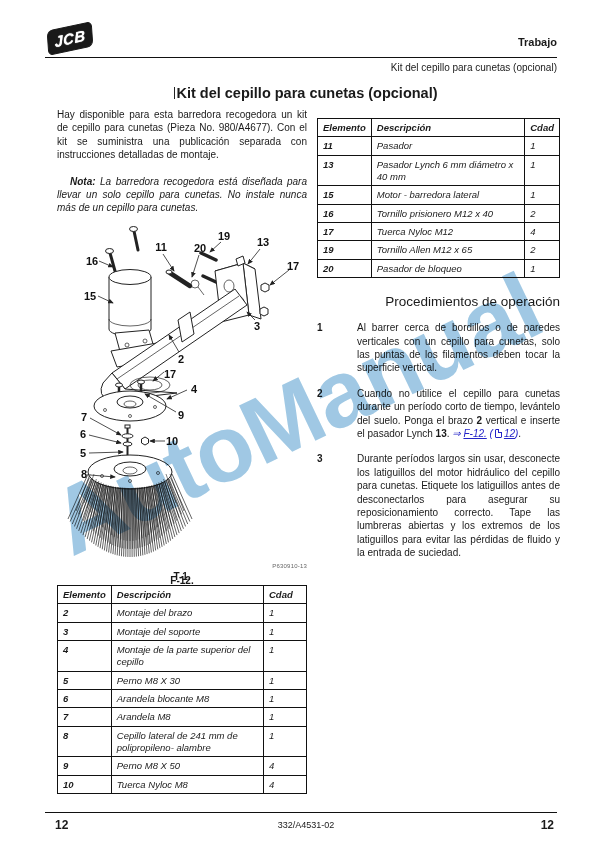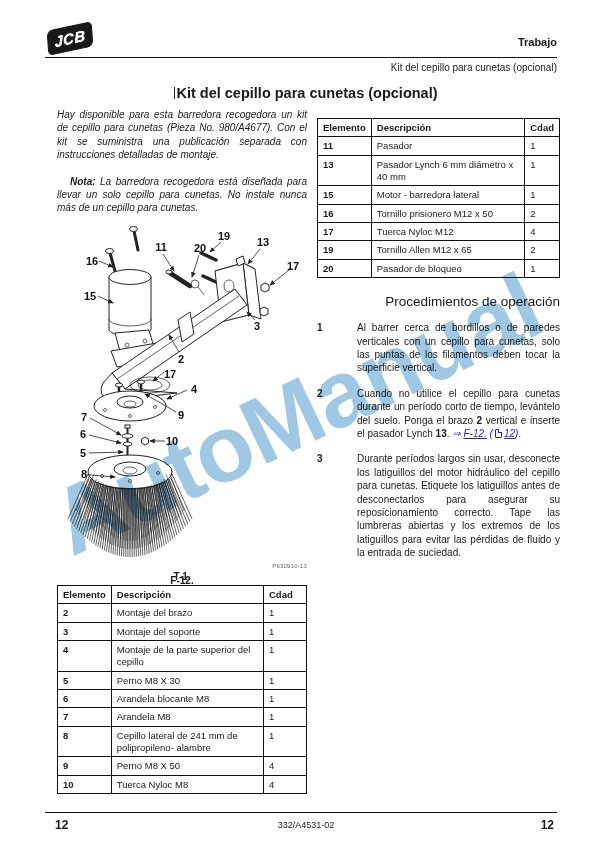--- a/index.html
+++ b/index.html
@@ -23,27 +23,27 @@
   .section-title { position:absolute; right:0; top:12px; font-size:11px; font-weight:bold; }
   .hdr-rule { position:absolute; left:45px; right:55px; top:57px; height:0; border-top:1.6px solid #111; }
   .breadcrumb { position:absolute; right:55px; top:62px; font-size:10px; }
   .h1row { position:absolute; left:0; right:0; top:84px; text-align:center; }
   .h1row h1 { display:inline; font-size:14.5px; font-weight:bold; }
   .cursor-bar { display:inline-block; width:1px; height:12px; background:#222; margin-right:1px; vertical-align:-1px; }
 
   
   .col-left  { position:absolute; left:57px;  top:108px; width:250px; }
   .col-right { position:absolute; left:317px; top:118px; width:243px; }
-  .body-text { font-size:10px; line-height:13.4px; text-align:justify;font-style:italic; }
+  .body-text { font-size:10px; line-height:13.4px; text-align:justify; }
   .note { margin-top:13px; font-style:italic; }
   .note b { font-style:italic;margin-left:13px; }
 
   
   table { border-collapse:collapse; width:100%; font-size:9.5px; line-height:1.3; }
-  table, th, td { border:1px solid #111; }
+  table, th, td { border:1px solid #111;font-style:italic; }
   th { text-align:left; font-weight:bold; padding:3px 5px 2px 5px; }
   td { padding:3px 5px 2px 5px; vertical-align:top; }
   td.num { font-weight:bold; }
   .tbl-upper col.c1 { width:46px; } .tbl-upper col.c3 { width:33px; }
   .tbl-lower col.c1 { width:46px; } .tbl-lower col.c3 { width:43px; }
   .tbl-caption { text-align:center; font-size:10px; font-weight:bold; margin:6px 0 3px 0; }
 
   
   .figure { position:relative; margin-top:8px; height:342px; }
   .fig-code { position:absolute; right:0; bottom:-4px; font-size:6px; color:#666; letter-spacing:.2px; }
@@ -459,21 +459,21 @@
             <td>Pasador Lynch 6 mm diámetro x 40 mm</td>
             <td>1</td>
           </tr>
       <tr>
             <td class="num">15</td>
             <td>Motor - barredora lateral</td>
             <td>1</td>
           </tr>
       <tr>
             <td class="num">16</td>
-            <td>Tornillo prisionero M12 x 50</td>
+            <td>Tornillo prisionero M12 x 40</td>
             <td>2</td>
           </tr>
       <tr>
             <td class="num">17</td>
             <td>Tuerca Nyloc M12</td>
             <td>4</td>
           </tr>
       <tr>
             <td class="num">19</td>
             <td>Tornillo Allen M12 x 65</td>

